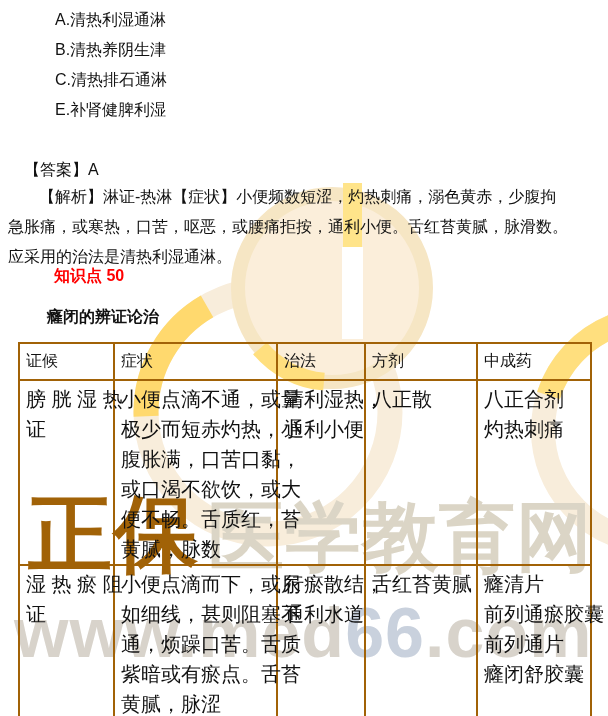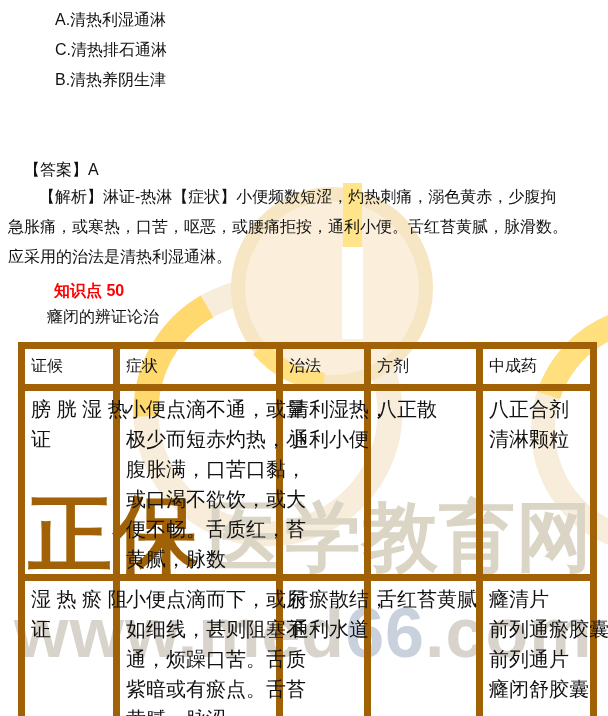--- a/index.html
+++ b/index.html
@@ -15,24 +15,24 @@
   .wm-url{position:absolute;left:14px;top:598px;z-index:0;font-size:70px;font-weight:bold;
           color:#D8D3CB;letter-spacing:1px;white-space:nowrap;line-height:1;}
   .wm-url .mid{color:#C9D1DD;}
   
   .layer{position:absolute;left:0;top:0;width:608px;height:716px;z-index:1;}
   .options{position:absolute;left:55px;top:5px;}
   .option{height:30px;line-height:30px;}
   .answer{position:absolute;left:24px;top:155px;height:30px;line-height:30px;}
   .analysis{position:absolute;left:8px;top:182px;width:596px;line-height:30px;
             text-indent:31px;white-space:pre-line;}
-  .kp{position:absolute;left:54px;top:281px;font-weight:bold;color:#ff0000;line-height:20px;}
-  .sec-title{position:absolute;left:47px;top:307px;font-weight:normal;line-height:20px;}
+  .kp{position:absolute;left:54px;top:266px;font-weight:bold;color:#ff0000;line-height:20px;}
+  .sec-title{position:absolute;left:47px;top:307px;font-weight:bold;line-height:20px;}
   table.tbl{position:absolute;left:18px;top:342px;width:572px;border-collapse:collapse;table-layout:fixed;}
-  .tbl th,.tbl td{border:7px solid #a16207;}
+  .tbl th,.tbl td{border:2px solid #a16207;}
   .tbl th{height:35px;padding:0 2px 0 6px;font-weight:normal;text-align:left;font-size:16px;}
   .tbl td{vertical-align:top;padding:3px 2px 0 6px;line-height:30px;white-space:pre;font-size:20px;}
   tr.r1{height:180px;} tr.r2{height:150px;}
 </style>
 </head>
 <body>
 
 <div class="page">
 
   <svg class="wm-svg" width="608" height="716" viewBox="0 0 608 716" aria-hidden="true">
@@ -54,22 +54,23 @@
     <span class="p1">正保</span><span class="p2">医学教育网</span>
   </div>
   <div class="wm-url">
     <span>www.med</span><span class="mid">66</span><span>.com</span>
   </div>
 
   <div class="layer">
 
     <div class="options">
       <div class="option">A.清热利湿通淋</div>
+      <div class="option">B.清热养阴生津</div>
       <div class="option">C.清热排石通淋</div>
-      <div class="option">B.清热养阴生津</div>
+      <div class="option">E.补肾健脾利湿</div>
     </div>
 
     <div class="answer">【答案】A</div>
 
     <div class="analysis">【解析】淋证-热淋【症状】小便频数短涩，灼热刺痛，溺色黄赤，少腹拘
 急胀痛，或寒热，口苦，呕恶，或腰痛拒按，通利小便。舌红苔黄腻，脉滑数。
 应采用的治法是清热利湿通淋。</div>
 
     <div class="kp">知识点 50</div>
 
@@ -99,21 +100,21 @@
           <td>小便点滴不通，或量
 极少而短赤灼热，小
 腹胀满，口苦口黏，
 或口渴不欲饮，或大
 便不畅。舌质红，苔
 黄腻，脉数</td>
           <td>清利湿热，
 通利小便</td>
           <td>八正散</td>
           <td>八正合剂
-清淋颗粒</td>
+灼热刺痛</td>
         </tr>
         <tr class="r2">
           <td>湿 热 瘀 阻
 证</td>
           <td>小便点滴而下，或尿
 如细线，甚则阻塞不
 通，烦躁口苦。舌质
 紫暗或有瘀点。舌苔
 黄腻，脉涩</td>
           <td>行瘀散结，

